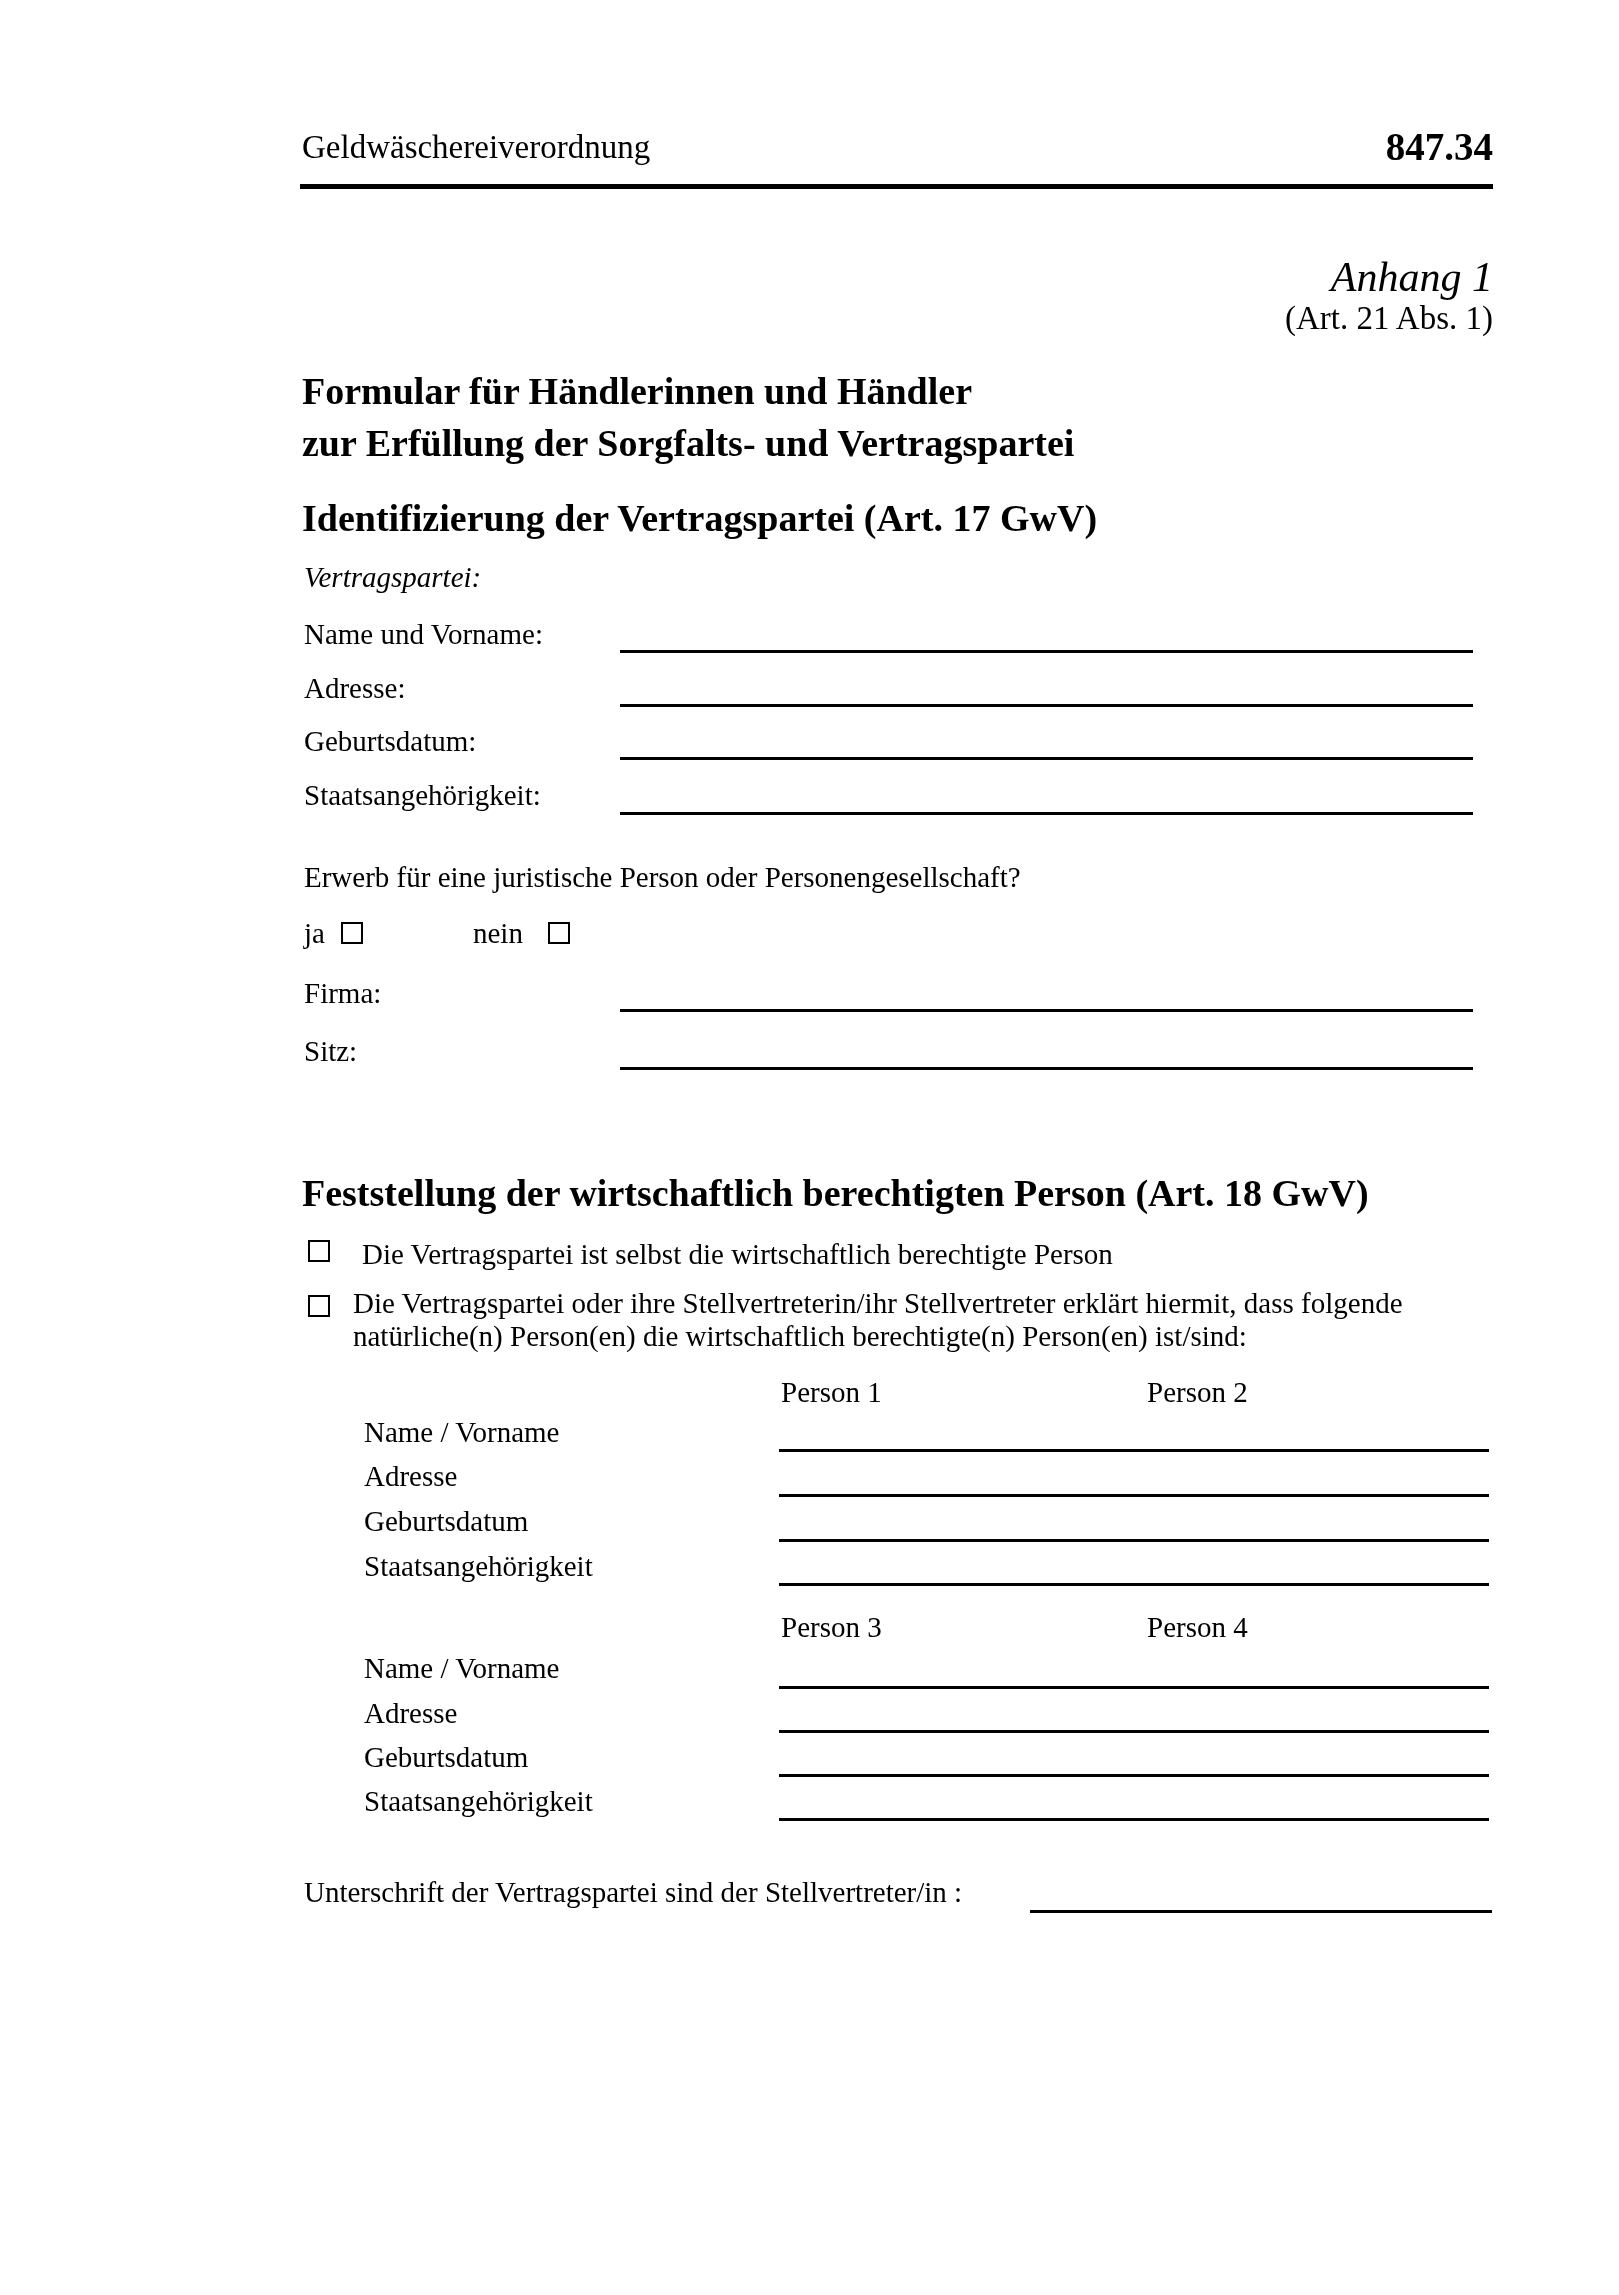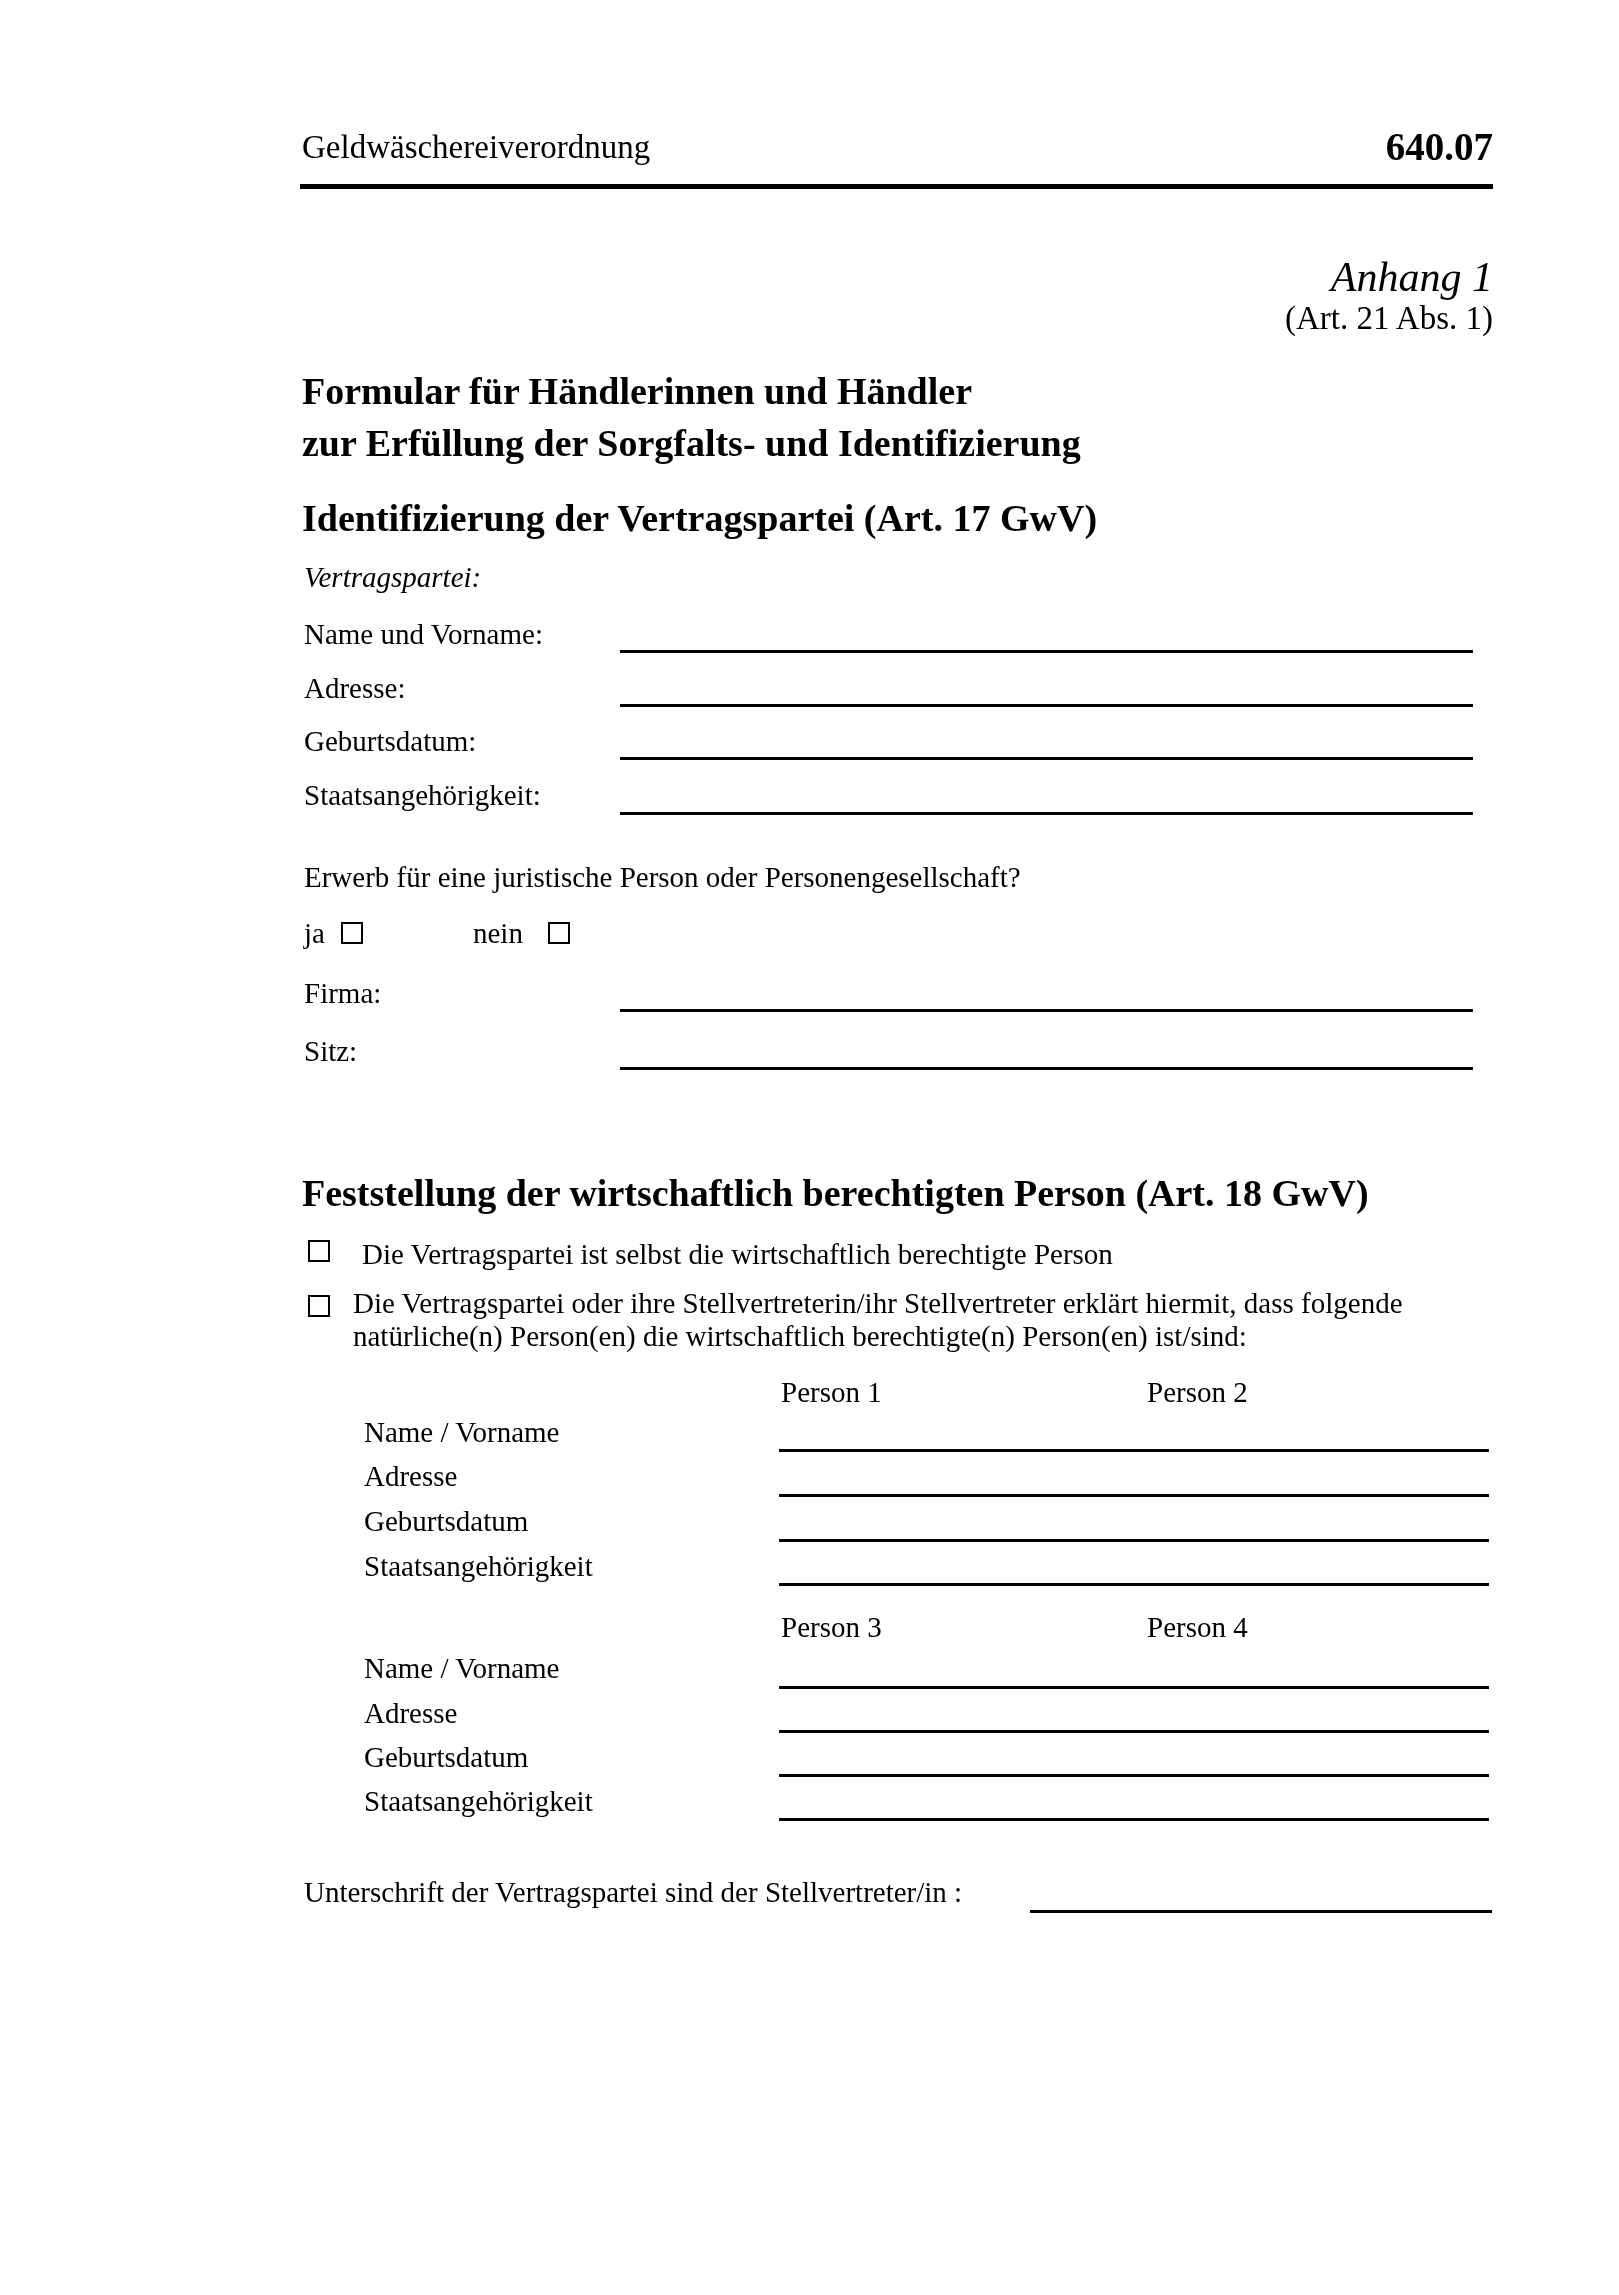--- a/index.html
+++ b/index.html
@@ -42,28 +42,28 @@
     box-sizing: border-box;
     background: #fff;
   }
 </style>
 </head>
 <body>
 
 <div class="page">
 
   <div class="abs header-left">Geldwäschereiverordnung</div>
-  <div class="abs header-right">640.07</div>
+  <div class="abs header-right">847.34</div>
   <div class="abs header-rule"></div>
 
   <div class="abs annex1">Anhang 1</div>
   <div class="abs annex2">(Art. 21 Abs. 1)</div>
 
   <div class="abs title1">Formular für Händlerinnen und Händler</div>
-  <div class="abs title2">zur Erfüllung der Sorgfalts- und Identifizierung</div>
+  <div class="abs title2">zur Erfüllung der Sorgfalts- und Vertragspartei</div>
 
   <div class="abs heading1">Identifizierung der Vertragspartei (Art. 17 GwV)</div>
   <div class="abs intro-italic">Vertragspartei:</div>
 
   <div class="abs body-text" style="top:620px; left:304px;">Name und Vorname:</div>
   <div class="fill-line" style="top:650px; left:620px; width:853px;"></div>
 
   <div class="abs body-text" style="top:674px; left:304px;">Adresse:</div>
   <div class="fill-line" style="top:704px; left:620px; width:853px;"></div>
 

